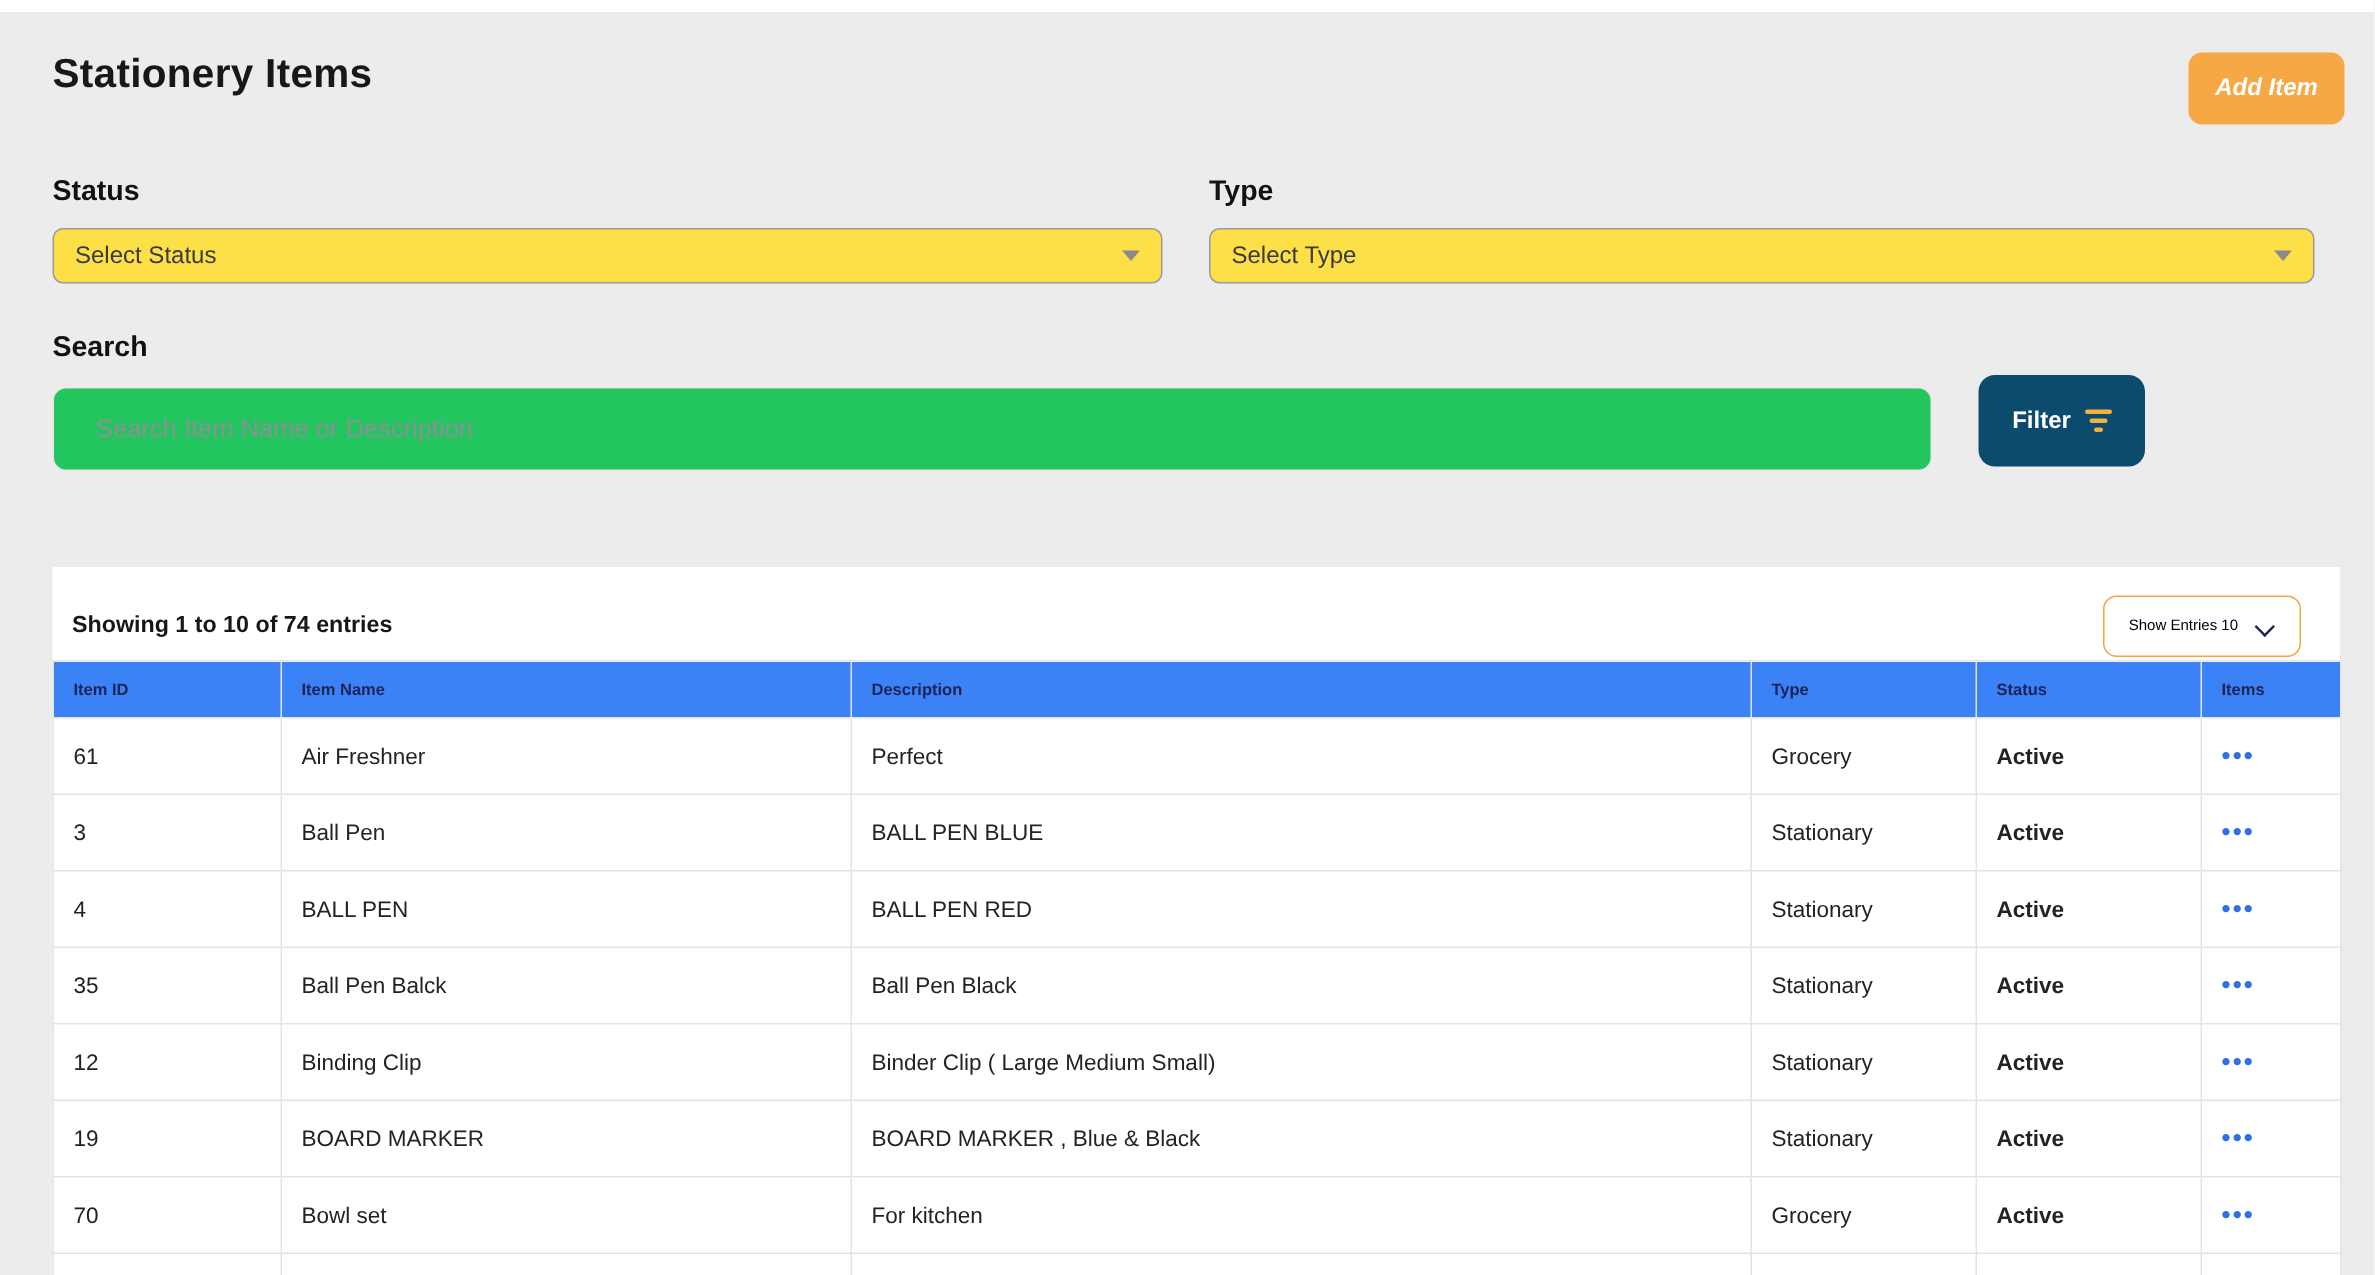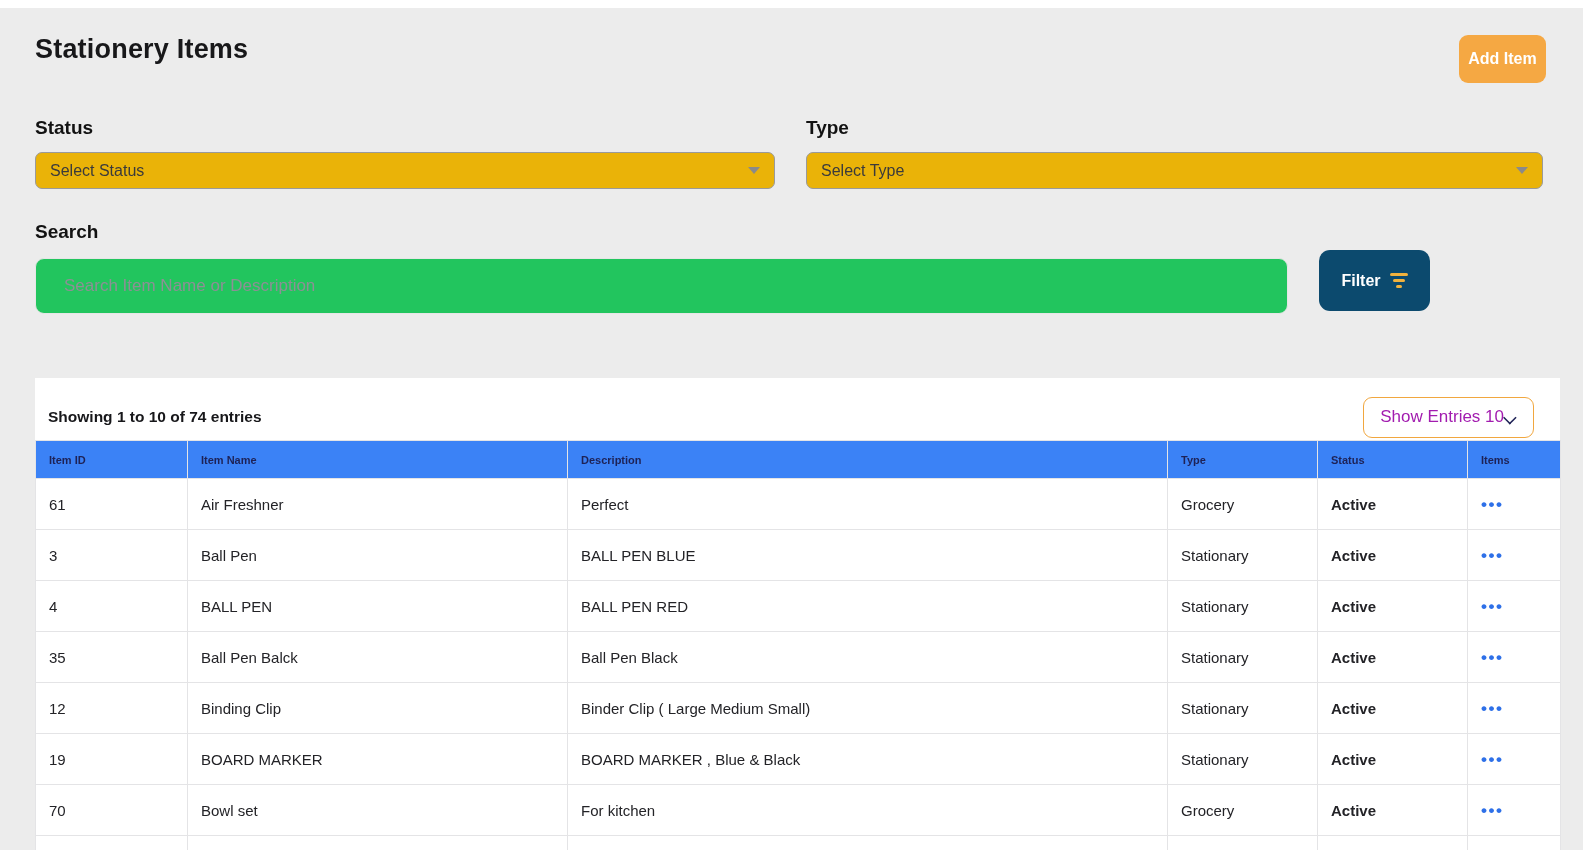--- a/index.html
+++ b/index.html
@@ -13,36 +13,37 @@
   .top-strip {
     position: absolute; left: 0; top: 0; width: 1583px; height: 8px;
     background: #ffffff;
   }
   .page-title {
     position: absolute; left: 35px; top: 34px;
     font-size: 27px; font-weight: 700; color: #18181a;
     letter-spacing: 0.2px;
   }
   .add-item-btn {
-    position: absolute; left: 1459px; top: 35px; width: 87px; height: 48px;
+    position: absolute; left: 1459px; top: 35px; width: 104px; height: 48px;
     background: #F5A843; border: none; border-radius: 9px;
     color: #ffffff; font-size: 16px; font-weight: 700;
     font-family: "Liberation Sans", sans-serif;
     cursor: pointer;
+    font-style: italic;
   }
   .field-label {
     position: absolute;
     font-size: 19px; font-weight: 600; color: #121212;
   }
   .label-status { left: 35px; top: 117px; }
   .label-type   { left: 806px; top: 117px; }
   .label-search { left: 35px; top: 221px; }
   .select-box {
     position: absolute; height: 37px;
-    background: #eab308; border: 1px solid #9a9a9a; border-radius: 7px;
+    background: #fde047; border: 1px solid #9a9a9a; border-radius: 7px;
     display: flex; align-items: center; justify-content: space-between;
     padding: 0 14px; cursor: pointer;
   }
   .select-status { left: 35px;  top: 152px; width: 740px; }
   .select-type   { left: 806px; top: 152px; width: 737px; }
   .select-box .sel-text { font-size: 16px; color: #3a3a3c; }
   .caret-down {
     width: 0; height: 0;
     border-left: 6px solid transparent; border-right: 6px solid transparent;
     border-top: 7px solid #8a8a8a;
@@ -74,22 +75,22 @@
     background: #ffffff;
   }
   .card-top {
     height: 62px; display: flex; align-items: center; justify-content: space-between;
     padding: 16px 26px 0 13px;
   }
   .showing-text { font-size: 15.5px; font-weight: 700; color: #17171a; }
   .show-entries-btn {
     height: 41px; background: #ffffff;
     border: 1.6px solid #F1A73F; border-radius: 9px;
-    display: flex; align-items: center; gap: 0; padding: 0 16px;
-    font-size: 17px; color: #a21caf; font-family: "Liberation Sans", sans-serif;
+    display: flex; align-items: center; gap: 12px; padding: 0 16px;
+    font-size: 10px; color: #000000; font-family: "Liberation Sans", sans-serif;
     cursor: pointer;
   }
   .chevron-down {
     width: 13px; height: 8px; position: relative; display: inline-block;
   }
   .chevron-down::before {
     content: ""; position: absolute; left: 0; top: 0;
     width: 10px; height: 10px;
     border-right: 2.4px solid #1e2256; border-bottom: 2.4px solid #1e2256;
     transform: rotate(45deg) scale(0.8); transform-origin: 60% 40%;

